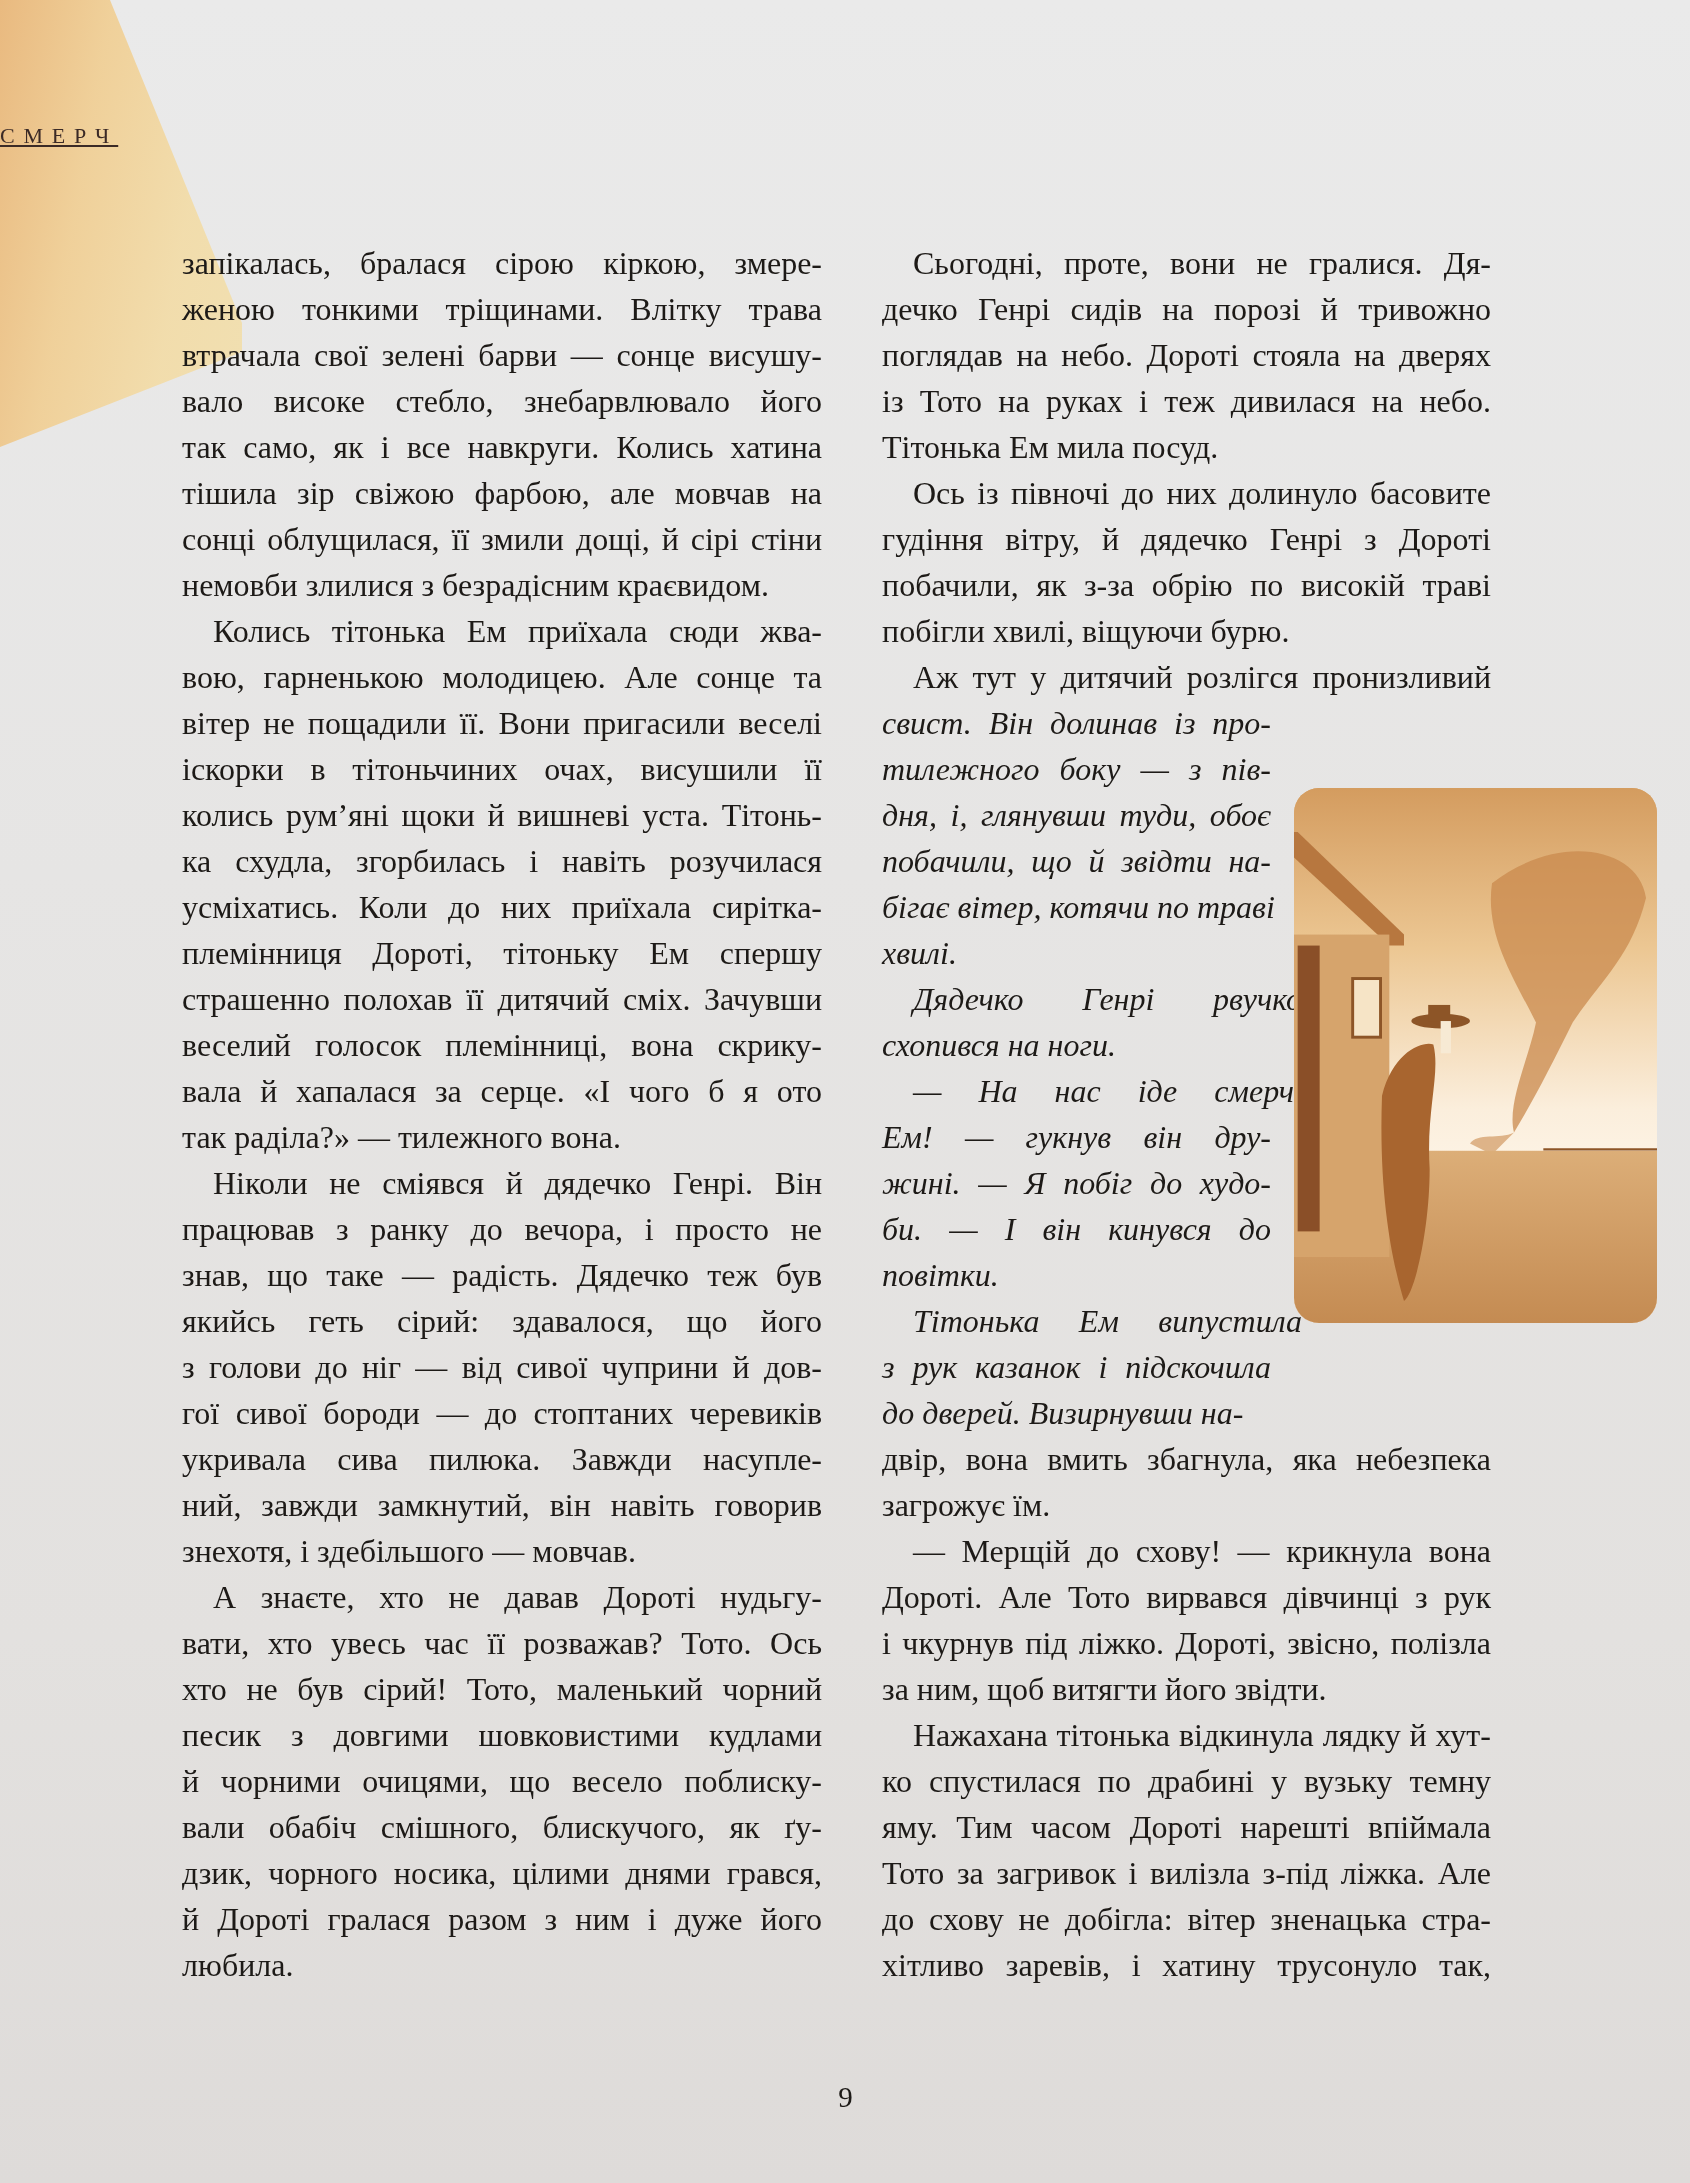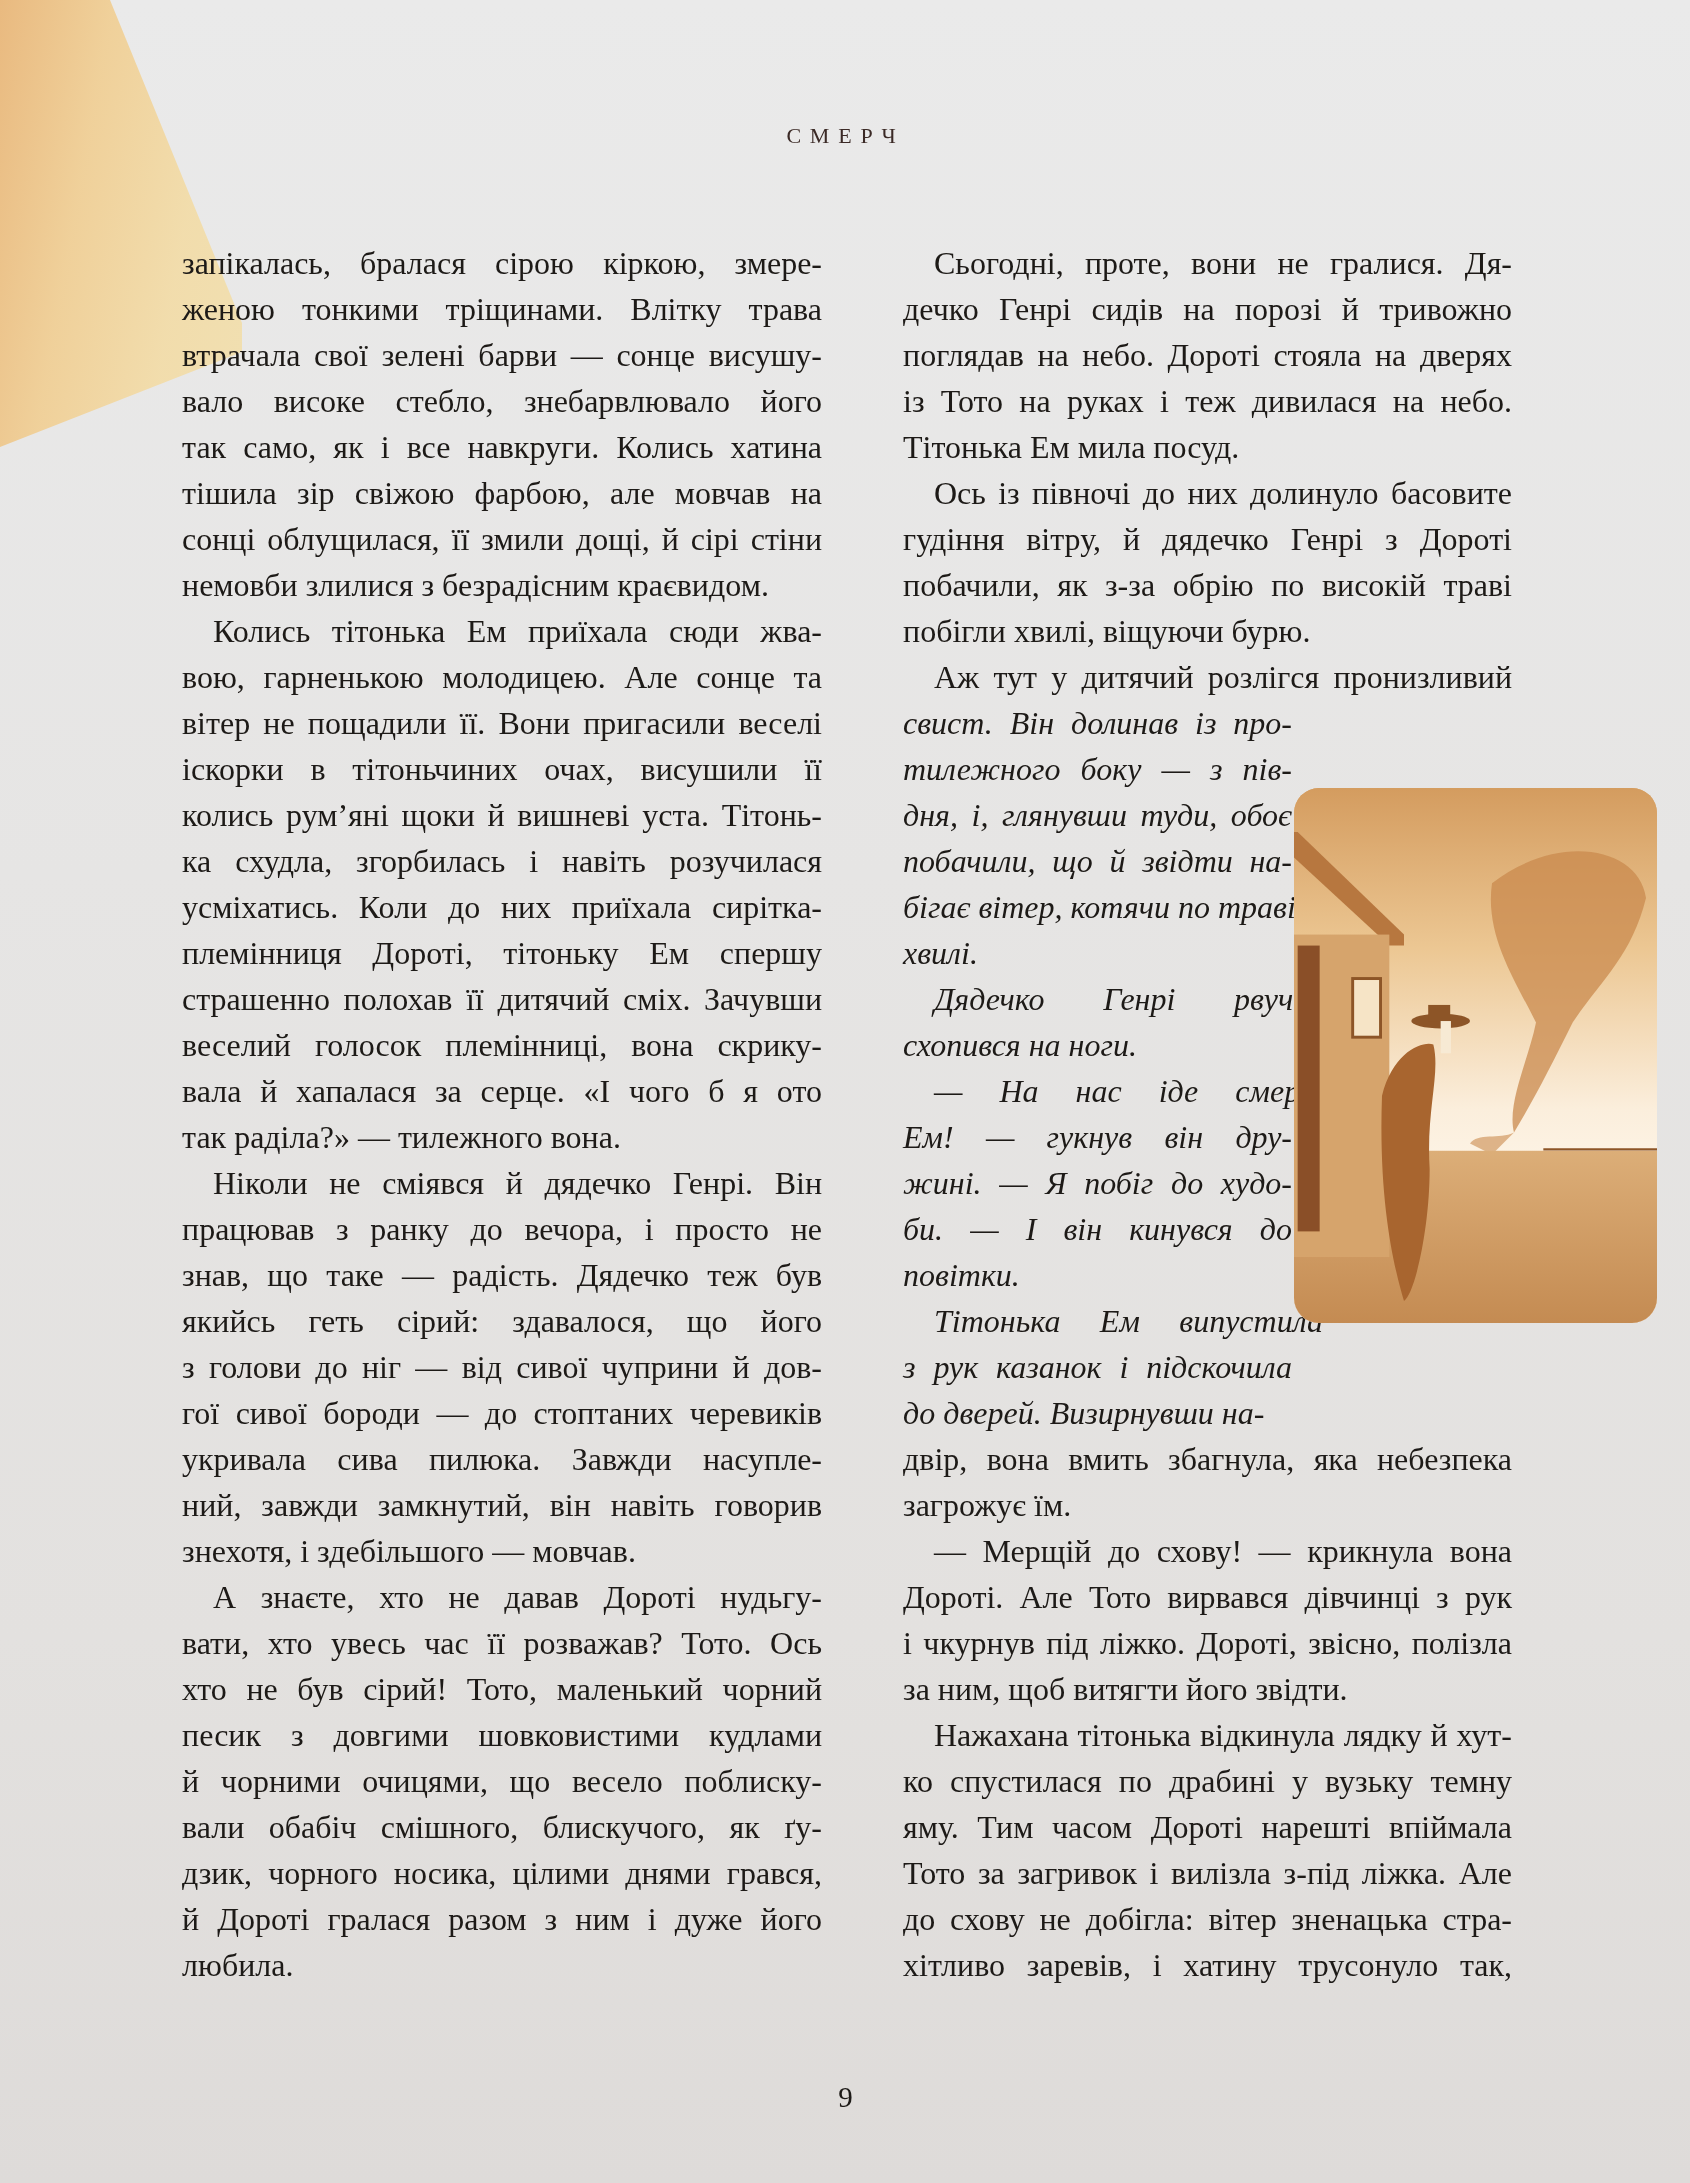--- a/index.html
+++ b/index.html
@@ -9,29 +9,29 @@
       font-family: "Liberation Serif", "DejaVu Serif", serif;
       color: #1d1a17;
     }
     .corner-shape {
       position: absolute; left: 0; top: 0; width: 242px; height: 447px;
       background: linear-gradient(100deg, #e9b77a 0%, #f0cf96 35%, #f2dca9 70%, #f1dfae 100%);
       clip-path: polygon(0 0, 110px 0, 242px 323px, 242px 352px, 0 447px);
       opacity: 0.95;
     }
     .running-head {
-      position: absolute; top: 123px; left: 0; width: 1691px; text-align: center;
-      font-size: 22px; letter-spacing: 8.8px; color: #3b2a26;
+      position: absolute; top: 123px; left: 0; width: 1691px; text-align: left;
+      font-size: 22px; letter-spacing: 8.8px; color: #3b2a26; text-decoration: underline;
     }
     .column {
       position: absolute; font-size: 32px; line-height: 46px;
       text-align: justify;
     }
     .col-left { left: 163px; top: 240px; width: 640px; margin-left: 19px; }
-    .col-right { left: 903px; top: 240px; width: 609px; }
+    .col-right { left: 882px; top: 240px; width: 609px; }
     .line { display: block; white-space: nowrap; text-align: justify; text-align-last: justify; height: 46px; }
     .line.last { text-align-last: left; }
     .line.indent { padding-left: 31px; }
     .line.short { width: 389px; font-style: italic; }
     .illustration {
       position: absolute; left: 1294px; top: 788px; width: 363px; height: 535px;
       border-radius: 25px; overflow: hidden;
       background: linear-gradient(180deg, #d9a66b 0%, #e9c391 25%, #f5e1c2 55%, #f9eedd 70%, #d7a872 78%, #c89560 100%);
     }
     .illustration svg { width: 100%; height: 100%; display: block; }

